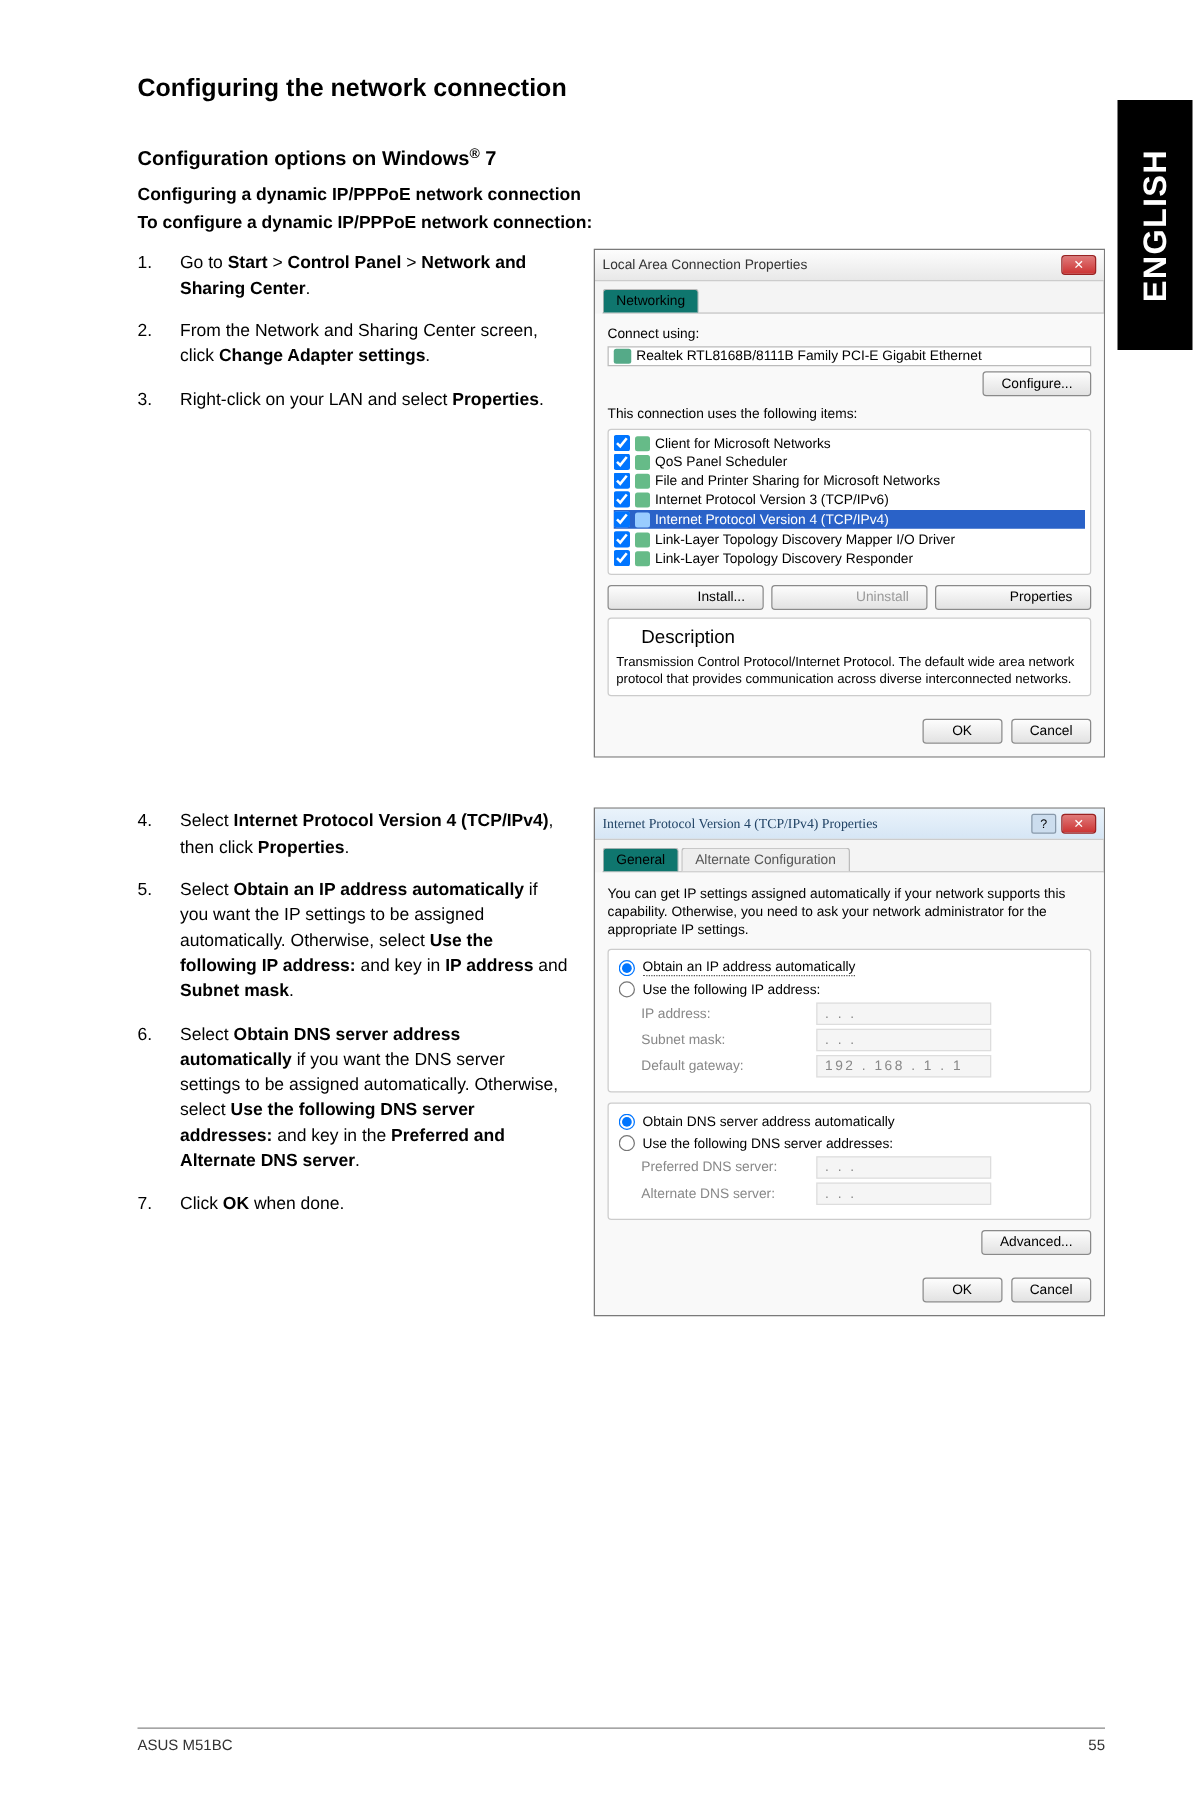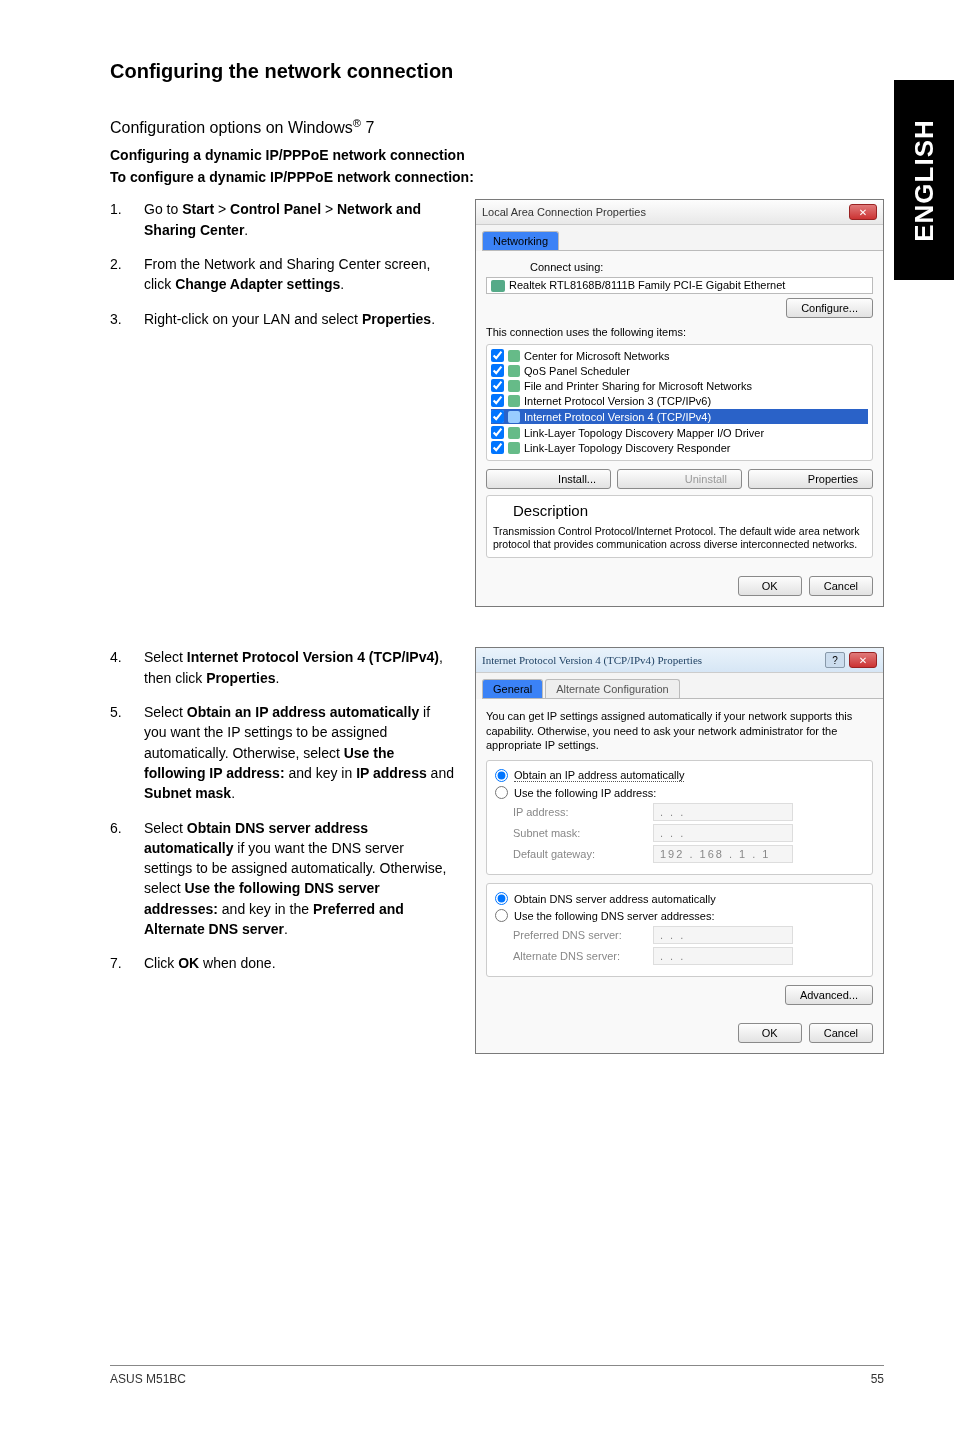--- a/index.html
+++ b/index.html
@@ -3,21 +3,21 @@
 <meta charset="utf-8">
 <style>
   * { box-sizing: border-box; margin: 0; padding: 0; }
   body { width: 954px; height: 1438px; font-family: Arial, Helvetica, sans-serif; background: #fff; color: #000; position: relative; }
   .page { padding: 60px 70px 40px 110px; position: relative; }
 
   .side-tab { position: absolute; right: 0; top: 80px; background: #000; color: #fff; width: 60px; height: 200px; display: flex; align-items: center; justify-content: center; }
   .side-tab span { transform: rotate(-90deg); font-weight: bold; font-size: 26px; letter-spacing: 1px; }
 
   h2.main-heading { font-size: 20px; font-weight: bold; margin-bottom: 14px; }
-  h3.sub-heading { font-size: 16px; font-weight: normal; margin-bottom: 10px; margin-top: 34px; }
+  h3.sub-heading { font-size: 16px; font-weight: bold; margin-bottom: 10px; margin-top: 34px; }
   p.bold-line { font-size: 14px; font-weight: bold; margin-bottom: 6px; }
 
   .two-col { display: flex; gap: 20px; align-items: flex-start; }
   .left-col { flex: 0 0 345px; }
   .right-col { flex: 1; }
 
   ol.steps { list-style: none; font-size: 14px; }
   ol.steps li { display: flex; margin-bottom: 14px; line-height: 1.45; }
   ol.steps li .num { width: 34px; flex-shrink: 0; }
   ol.steps li .txt { flex: 1; }
@@ -25,21 +25,21 @@
   
   .win { border: 1px solid #7a7a7a; background: #f4f4f4; font-size: 11px; }
   .titlebar { background: linear-gradient(#fdfdfd,#e8e8e8); padding: 4px 6px; display: flex; align-items: center; justify-content: space-between; border-bottom: 1px solid #ccc; }
   .titlebar .title { color: #333; text-align: right; }
   .close-x { background: linear-gradient(#e07a7a,#c33); color: #fff; width: 28px; height: 16px; border: 1px solid #922; border-radius: 3px; font-size: 10px; display: flex; align-items: center; justify-content: center; }
   .help-q { background: #cde; border: 1px solid #89a; width: 20px; height: 16px; border-radius: 2px; font-size: 10px; display:flex;align-items:center;justify-content:center; margin-right:2px;}
   .tb-group { display:flex; gap:2px; }
 
   .win-body { background: #f9f9f9; padding: 10px; }
   .tab-strip { display: flex; border-bottom: 1px solid #bbb; margin: 6px 0 0 6px; }
-  .tab { background: #3b82f6; border: 1px solid #bbb; border-bottom: none; padding: 3px 10px; font-size: 11px; margin-right: 2px; border-radius: 3px 3px 0 0; }
+  .tab { background: #0f766e; border: 1px solid #bbb; border-bottom: none; padding: 3px 10px; font-size: 11px; margin-right: 2px; border-radius: 3px 3px 0 0; }
   .tab.inactive { background: #eee; color: #555; }
 
   .btn { background: linear-gradient(#fdfdfd,#e2e2e2); border: 1px solid #8a8a8a; border-radius: 3px; padding: 3px 14px; font-size: 11px; display: inline-block; }
 
   .field-box { border: 1px solid #bbb; background: #fff; padding: 1px 4px; margin-bottom: 4px; font-size: 11px; }
   .adapter-box .ic { width: 14px; height: 12px; background: #5a8; display:inline-block; margin-right:4px; vertical-align:middle; border-radius:2px; }
 
   .group { border: 1px solid #ccc; border-radius: 3px; padding: 6px; margin-top: 6px; background:#fff; }
   .chk-row { display: flex; align-items: center; margin-bottom: 2px; font-size: 11px; }
   .chk-row input { margin-right: 4px; }
@@ -63,21 +63,21 @@
   .radio-row input { margin-right: 6px; }
   .radio-row.sel { }
   .radio-row.sel .dotted { border-bottom: 1px dotted #555; }
 
   .ip-row { display: flex; align-items: center; font-size: 11px; color: #888; margin: 3px 0 3px 18px; }
   .ip-row .lbl { width: 140px; }
   .ip-row .ipf { flex: 0 0 140px; border: 1px solid #ddd; background: #f5f5f5; height: 18px; display:flex; align-items:center; padding: 0 6px; letter-spacing: 2px; color:#888; }
 
   .adv-row { text-align: right; margin-top: 6px; }
 
-  .footer { position: absolute; bottom: 52px; left: 110px; right: 70px; display: flex; justify-content: space-between; border-top: 1px solid #888; padding-top: 6px; font-size: 12px; color:#333; }
+  .footer { position: absolute; bottom: 35px; left: 110px; right: 70px; display: flex; justify-content: space-between; border-top: 1px solid #888; padding-top: 6px; font-size: 12px; color:#333; }
 
   sup { font-size: 0.7em; }
 </style>
 </head>
 <body>
 
 <div class="side-tab">
     <span>ENGLISH</span>
   </div>
 
@@ -110,29 +110,29 @@
     <div class="right-col">
       <div class="win">
         <div class="titlebar">
           <span class="title">Local Area Connection Properties</span>
           <span class="close-x">✕</span>
         </div>
         <div class="tab-strip">
           <div class="tab">Networking</div>
         </div>
         <div class="win-body">
-          <div style="font-size:11px; margin-bottom:4px;margin-left:44px;">Connect using:</div>
+          <div style="font-size:11px; margin-bottom:4px;">Connect using:</div>
           <div class="field-box adapter-box"><span class="ic"></span><span>Realtek RTL8168B/8111B Family PCI-E Gigabit Ethernet</span></div>
           <div style="text-align:right; margin:4px 0 8px;"><span class="btn">Configure...</span></div>
           <div style="font-size:11px; margin-bottom:4px;">This connection uses the following items:</div>
           <div class="group" style="padding:4px;" id="itemsList">
               <div class="chk-row">
                 <input type="checkbox" checked="" style="">
                 <span class="mini-ic"></span>
-                <span>Center for Microsoft Networks</span>
+                <span>Client for Microsoft Networks</span>
               </div>
               <div class="chk-row">
                 <input type="checkbox" checked="" style="">
                 <span class="mini-ic"></span>
                 <span>QoS Panel Scheduler</span>
               </div>
               <div class="chk-row">
                 <input type="checkbox" checked="" style="">
                 <span class="mini-ic"></span>
                 <span>File and Printer Sharing for Microsoft Networks</span>

